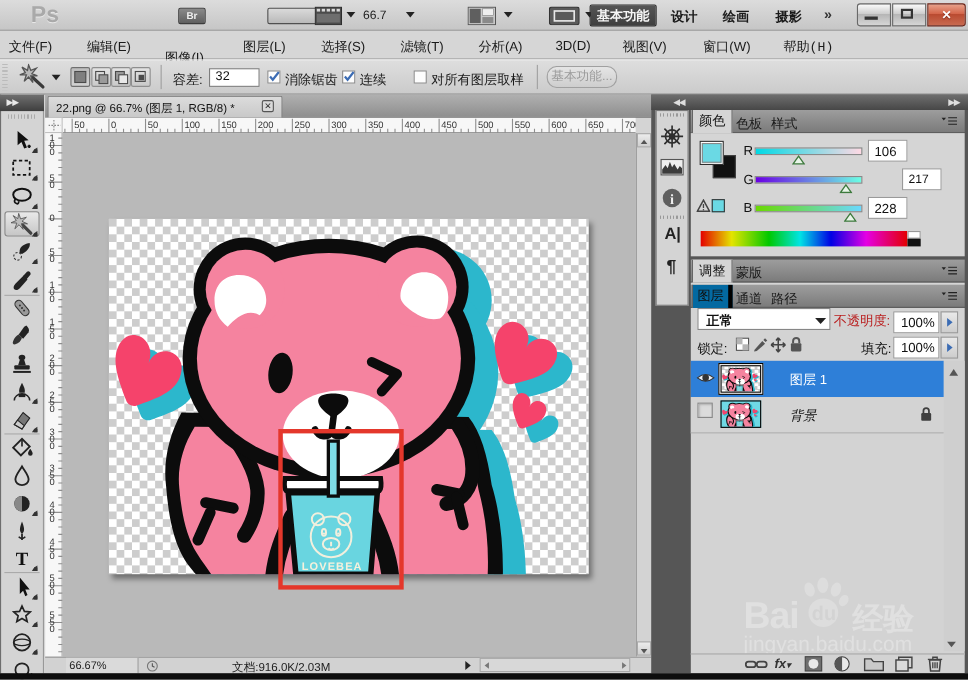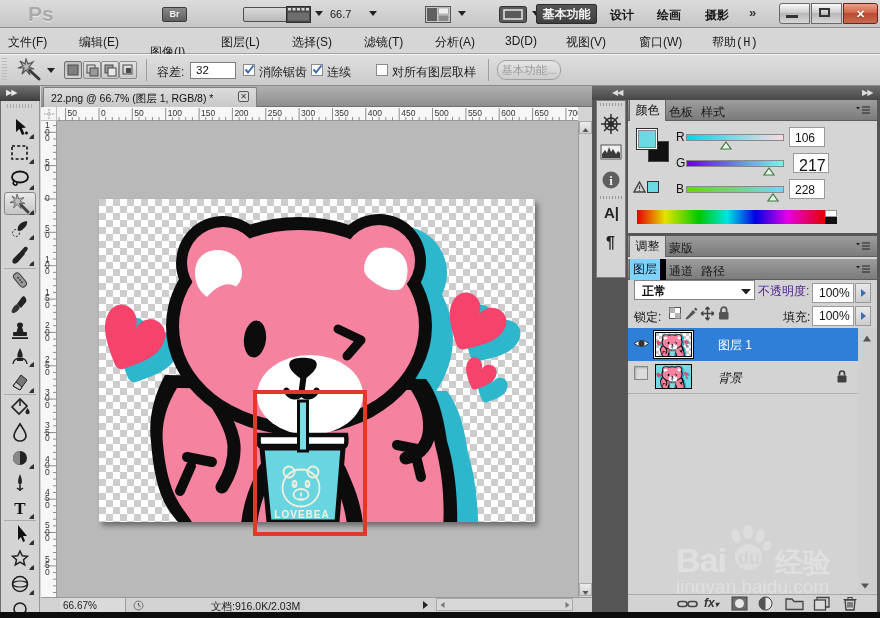--- a/index.html
+++ b/index.html
@@ -590,53 +590,53 @@
 <div class="abs" style="left:686px;top:160px;width:98px;height:7px;background:linear-gradient(90deg,#6a00e4,#6affe4);border:1px solid #8a8a8a;"></div>
 <svg class="abs" style="left:763px;top:167px;" width="12" height="9">
     <path d="M6,1 L11,8 L1,8 Z" fill="#e8f5e8" stroke="#3d7a3d" stroke-width="1.2"></path>
   </svg>
 <div class="abs" style="left:676px;top:182px;font-size:12px;color:#111;">B</div>
 <div class="abs" style="left:686px;top:186px;width:98px;height:7px;background:linear-gradient(90deg,#6ad900,#6ad9ff);border:1px solid #8a8a8a;"></div>
 <svg class="abs" style="left:767px;top:193px;" width="12" height="9">
     <path d="M6,1 L11,8 L1,8 Z" fill="#e8f5e8" stroke="#3d7a3d" stroke-width="1.2"></path>
   </svg>
 <div class="abs" style="left:789px;top:127px;width:36px;height:20px;background:#fff;border:1px solid #9a9a9a;font-size:12px;color:#111;padding:3px 0 0 5px;">106</div>
-<div class="abs" style="left:793px;top:153px;width:36px;height:20px;background:#fff;border:1px solid #9a9a9a;font-size:16px;color:#111;padding:3px 0 0 5px;">217</div>
+<div class="abs" style="left:820px;top:153px;width:36px;height:20px;background:#fff;border:1px solid #9a9a9a;font-size:11px;color:#111;padding:3px 0 0 5px;">217</div>
 <div class="abs" style="left:789px;top:179px;width:36px;height:20px;background:#fff;border:1px solid #9a9a9a;font-size:12px;color:#111;padding:3px 0 0 5px;">228</div>
 <svg class="abs" style="left:633px;top:181px;" width="13" height="12">
     <path d="M6.5,1 L12,11 L1,11 Z" fill="none" stroke="#444" stroke-width="1.4"></path>
     <path d="M6.5,4.5 L6.5,8" stroke="#444" stroke-width="1.2"></path>
     <circle cx="6.5" cy="9.6" r="0.7" fill="#444"></circle>
   </svg>
 <div class="abs" style="left:647px;top:181px;width:12px;height:12px;background:#6ad9e4;border:1px solid #333;"></div>
 <div class="abs" style="left:637px;top:210px;width:188px;height:14px;background:linear-gradient(90deg,#e40000,#e4e400 15%,#00c800 33%,#00e4e4 48%,#0000e4 63%,#e400e4 80%,#e40000);"></div>
 <div class="abs" style="left:825px;top:210px;width:12px;height:7px;background:#fff;border:1px solid #999;"></div>
 <div class="abs" style="left:825px;top:217px;width:12px;height:7px;background:#111;"></div>
 <div class="abs" style="left:628px;top:236px;width:249px;height:21px;background:linear-gradient(#9d9d9d,#7b7b7b);border-bottom:1px solid #5e5e5e;"></div>
 <div class="abs" style="left:629px;top:236px;width:37px;height:21px;background:#d5d5d5;border-left:1px solid #666;border-right:1px solid #666;font-size:12px;color:#111;text-align:center;line-height:21px;">调整</div>
 <div class="abs cjk" style="left:669px;top:240px;">蒙版</div>
 <svg class="abs" style="left:855px;top:242px;" width="16" height="9">
     <path d="M1,1 L5,1 L3,3.5 Z" fill="#222"></path>
     <path d="M7,1 h8 M7,4 h8 M7,7 h8" stroke="#222"></path>
   </svg>
 <div class="abs" style="left:628px;top:257px;width:249px;height:2px;background:#d5d5d5;"></div>
 <div class="abs" style="left:628px;top:259px;width:249px;height:21px;background:linear-gradient(#9d9d9d,#7b7b7b);border-bottom:1px solid #5e5e5e;"></div>
-<div class="abs" style="left:629px;top:259px;width:37px;height:21px;background:#7dd3fc;border-left:1px solid #666;border-right:6px solid #000000;font-size:12px;color:#111;text-align:center;line-height:21px;">图层</div>
+<div class="abs" style="left:629px;top:259px;width:37px;height:21px;background:#0369a1;border-left:1px solid #666;border-right:4px solid #000000;font-size:12px;color:#111;text-align:center;line-height:21px;">图层</div>
 <div class="abs cjk" style="left:669px;top:263px;">通道</div>
 <div class="abs cjk" style="left:701px;top:263px;">路径</div>
 <svg class="abs" style="left:855px;top:265px;" width="16" height="9">
     <path d="M1,1 L5,1 L3,3.5 Z" fill="#222"></path>
     <path d="M7,1 h8 M7,4 h8 M7,7 h8" stroke="#222"></path>
   </svg>
 <div class="abs" style="left:628px;top:280px;width:249px;height:315px;background:#d3d3d3;"></div>
 <div class="abs" style="left:634px;top:280px;width:121px;height:20px;background:#fff;border:1px solid #868686;font-size:12px;color:#111;padding:2px 0 0 7px;font-weight:bold;">正常</div>
 <svg class="abs" style="left:740px;top:288px;" width="12" height="7">
     <path d="M1,1 L11,1 L6,6.5 Z" fill="#222"></path>
   </svg>
-<div class="abs" style="left:758px;top:283px;font-size:12px;color:#4c1d95;">不透明度:</div>
+<div class="abs" style="left:758px;top:283px;font-size:12px;color:#b91c1c;">不透明度:</div>
 <div class="abs" style="left:812px;top:283px;width:42px;height:20px;background:#fff;border:1px solid #9a9a9a;font-size:12px;color:#111;padding:2px 0 0 6px;">100%</div>
 <div class="abs" style="left:855px;top:283px;width:16px;height:20px;background:linear-gradient(#e9e9e9,#cdcdcd);border:1px solid #9a9a9a;"><svg width="14" height="18">
       <path d="M5,5 L10,9 L5,13 Z" fill="#3b6cb4"></path>
     </svg></div>
 <div class="abs" style="left:634px;top:309px;font-size:12px;color:#111;">锁定:</div>
 <svg class="abs" style="left:668px;top:306px;" width="15" height="15">
     <rect x="1.5" y="1.5" width="11" height="11" fill="#fff" stroke="#555"></rect>
     <rect x="1.5" y="1.5" width="5.5" height="5.5" fill="#b5b5b5"></rect>
     <rect x="7" y="7" width="5.5" height="5.5" fill="#b5b5b5"></rect>
   </svg>

